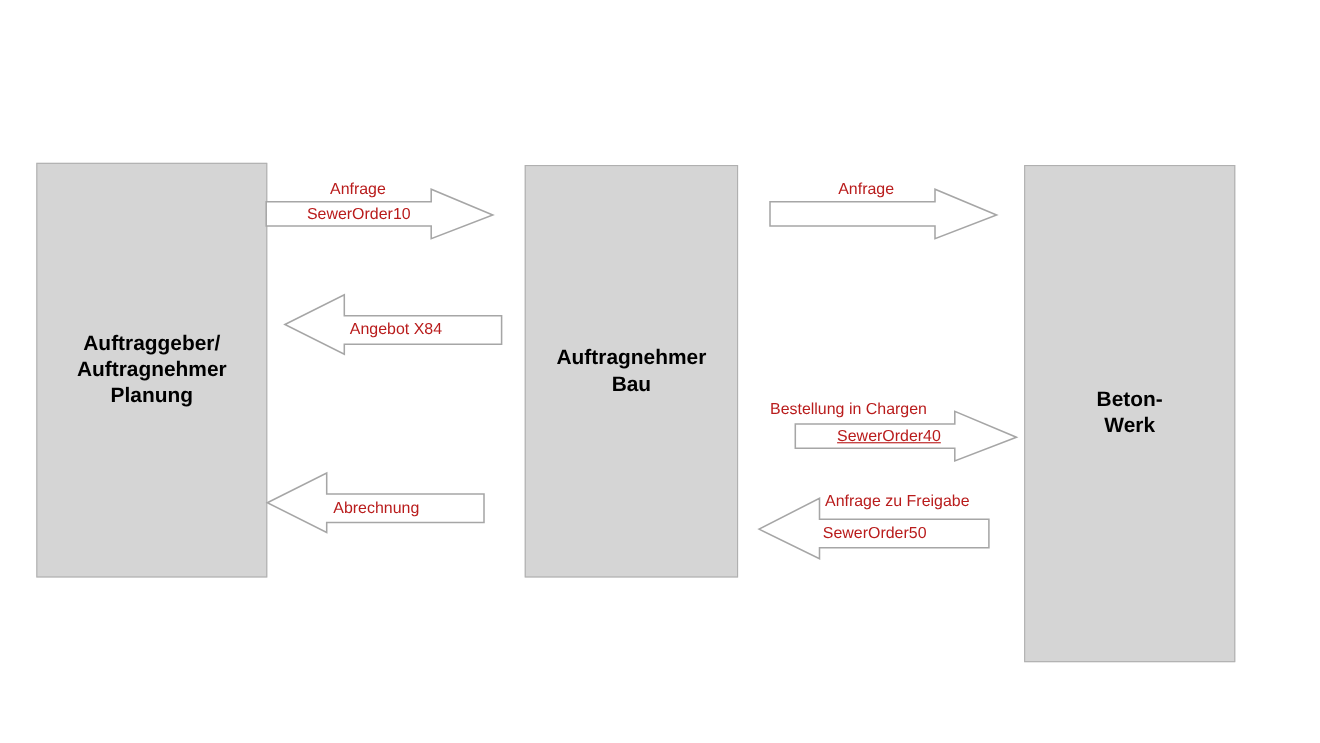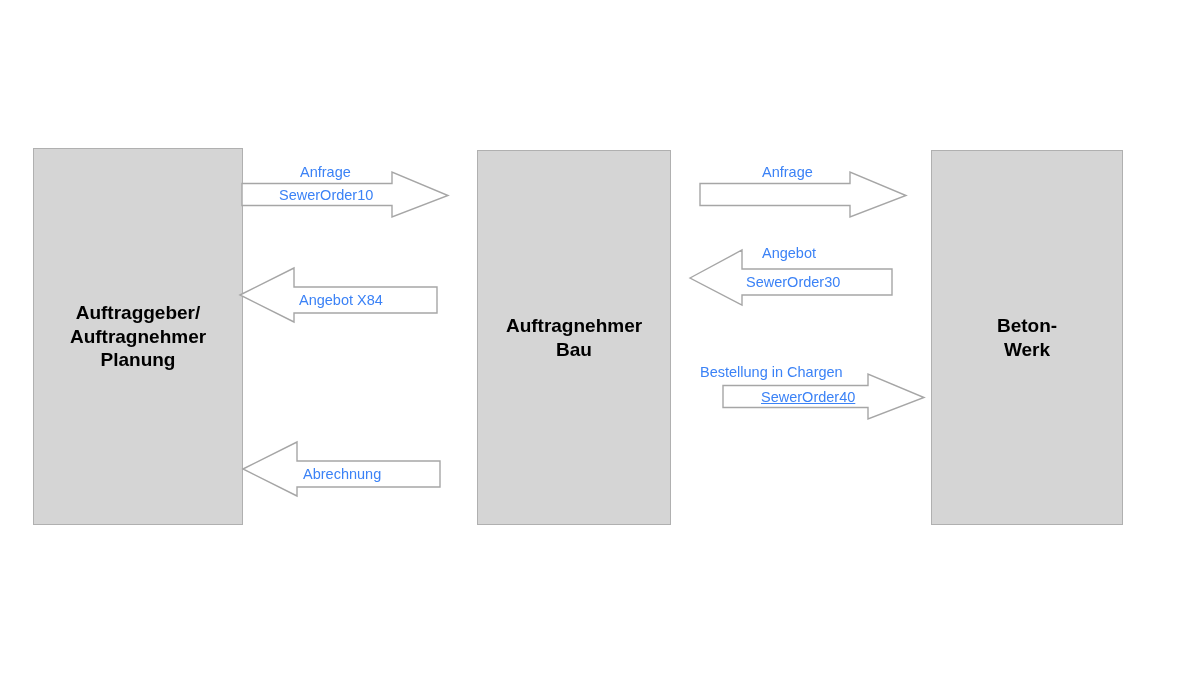--- a/index.html
+++ b/index.html
@@ -38,21 +38,21 @@
     font-weight: bold;
     font-size: 19px;
     line-height: 1.25;
     text-align: center;
     white-space: pre-line;
     color: #000000;
   }
 
   #lane-planung { left: 33px;  top: 148px; width: 210px; height: 377px; }
   #lane-bau     { left: 477px; top: 150px; width: 194px; height: 375px; }
-  #lane-werk    { left: 931px; top: 150px; width: 192px; height: 375px; }
+  #lane-werk    { left: 931px; top: 150px; width: 192px; height: 452px; }
 
   
   .msg {
     position: absolute;
   }
   .msg svg {
     position: absolute;
     left: 0;
     top: 0;
     display: block;
@@ -62,21 +62,21 @@
     fill: #ffffff;
     stroke: #a6a6a6;
     stroke-width: 1.4;
     stroke-linejoin: miter;
   }
   .msg-top-label,
   .msg-body-label {
     position: absolute;
     font-size: 14.5px;
     line-height: 1;
-    color: #3b82f6;
+    color: #b91c1c;
     white-space: nowrap;
   }
 </style>
 </head>
 <body>
 
 <div id="canvas">
 
   <div class="lane" id="lane-planung">
     <div class="lane-label">Auftraggeber/
@@ -95,52 +95,52 @@
   </div>
 
   <div class="msg" id="msg-1" style="left:242px; top:170px; width:210px; height:50px;">
     <svg width="210" height="50" viewBox="0 0 210 50" aria-hidden="true">
       <polygon class="arrow-shape" points="0,13.5 150,13.5 150,2 206,25.5 150,47 150,35.5 0,35.5"></polygon>
     </svg>
     <div class="msg-top-label" style="left:58px; top:-5px;">Anfrage</div>
     <div class="msg-body-label" style="left:37px; top:18px;text-align:right;">SewerOrder10</div>
   </div>
 
-  <div class="msg" id="msg-2" style="left:240px; top:268px; width:200px; height:56px;">
+  <div class="msg" id="msg-2" style="left:259px; top:268px; width:200px; height:56px;">
     <svg width="200" height="56" viewBox="0 0 200 56" aria-hidden="true">
       <polygon class="arrow-shape" points="0,27 54,0 54,19 197,19 197,45 54,45 54,54"></polygon>
     </svg>
     <div class="msg-body-label" style="left:59px; top:25px;">Angebot X84</div>
   </div>
 
-  <div class="msg" id="msg-3" style="left:243px; top:442px; width:200px; height:56px;text-align:right;">
+  <div class="msg" id="msg-3" style="left:243px; top:430px; width:200px; height:56px;text-align:right;">
     <svg width="200" height="56" viewBox="0 0 200 56" aria-hidden="true">
       <polygon class="arrow-shape" points="0,27 54,0 54,19 197,19 197,45 54,45 54,54"></polygon>
     </svg>
     <div class="msg-body-label" style="left:60px; top:25px;">Abrechnung</div>
   </div>
 
   <div class="msg" id="msg-4" style="left:700px; top:170px; width:210px; height:50px;">
     <svg width="210" height="50" viewBox="0 0 210 50" aria-hidden="true">
       <polygon class="arrow-shape" points="0,13.5 150,13.5 150,2 206,25.5 150,47 150,35.5 0,35.5"></polygon>
     </svg>
     <div class="msg-top-label" style="left:62px; top:-5px;">Anfrage</div>
     <div class="msg-body-label" style="left:40px; top:18px;"></div>
   </div>
 
-  <div class="msg" id="msg-5" style="left:690px; top:250px; width:205px; height:56px;">
-    <svg width="205" height="56" viewBox="0 0 205 56" aria-hidden="true">
-      <polygon class="arrow-shape" points="0,28 52,0 52,19 202,19 202,45 52,45 52,55"></polygon>
-    </svg>
-    <div class="msg-top-label" style="left:72px; top:-4px;">Angebot</div>
-    <div class="msg-body-label" style="left:56px; top:25px;">SewerOrder30</div>
-  </div>
 
   <div class="msg" id="msg-6" style="left:707px; top:372px; width:205px; height:50px;margin-left:16px;">
     <svg width="205" height="50" viewBox="0 0 205 50" aria-hidden="true">
       <polygon class="arrow-shape" points="0,13.5 145,13.5 145,2 201,25.5 145,47 145,35.5 0,35.5"></polygon>
     </svg>
     <div class="msg-top-label" style="left:-23px; top:-7px;">Bestellung in Chargen</div>
     <div class="msg-body-label" style="left:38px; top:18px;text-decoration:underline;">SewerOrder40</div>
   </div>
 
+  <div class="msg" id="msg-7" style="left:690px; top:453px; width:212px; height:56px;">
+    <svg width="212" height="56" viewBox="0 0 212 56" aria-hidden="true">
+      <polygon class="arrow-shape" points="0,28 55,0 55,19 209,19 209,45 55,45 55,55"></polygon>
+    </svg>
+    <div class="msg-top-label" style="left:60px; top:-4px;">Anfrage zu Freigabe</div>
+    <div class="msg-body-label" style="left:58px; top:25px;">SewerOrder50</div>
+  </div>
 
 </div>
 
 </body></html>

